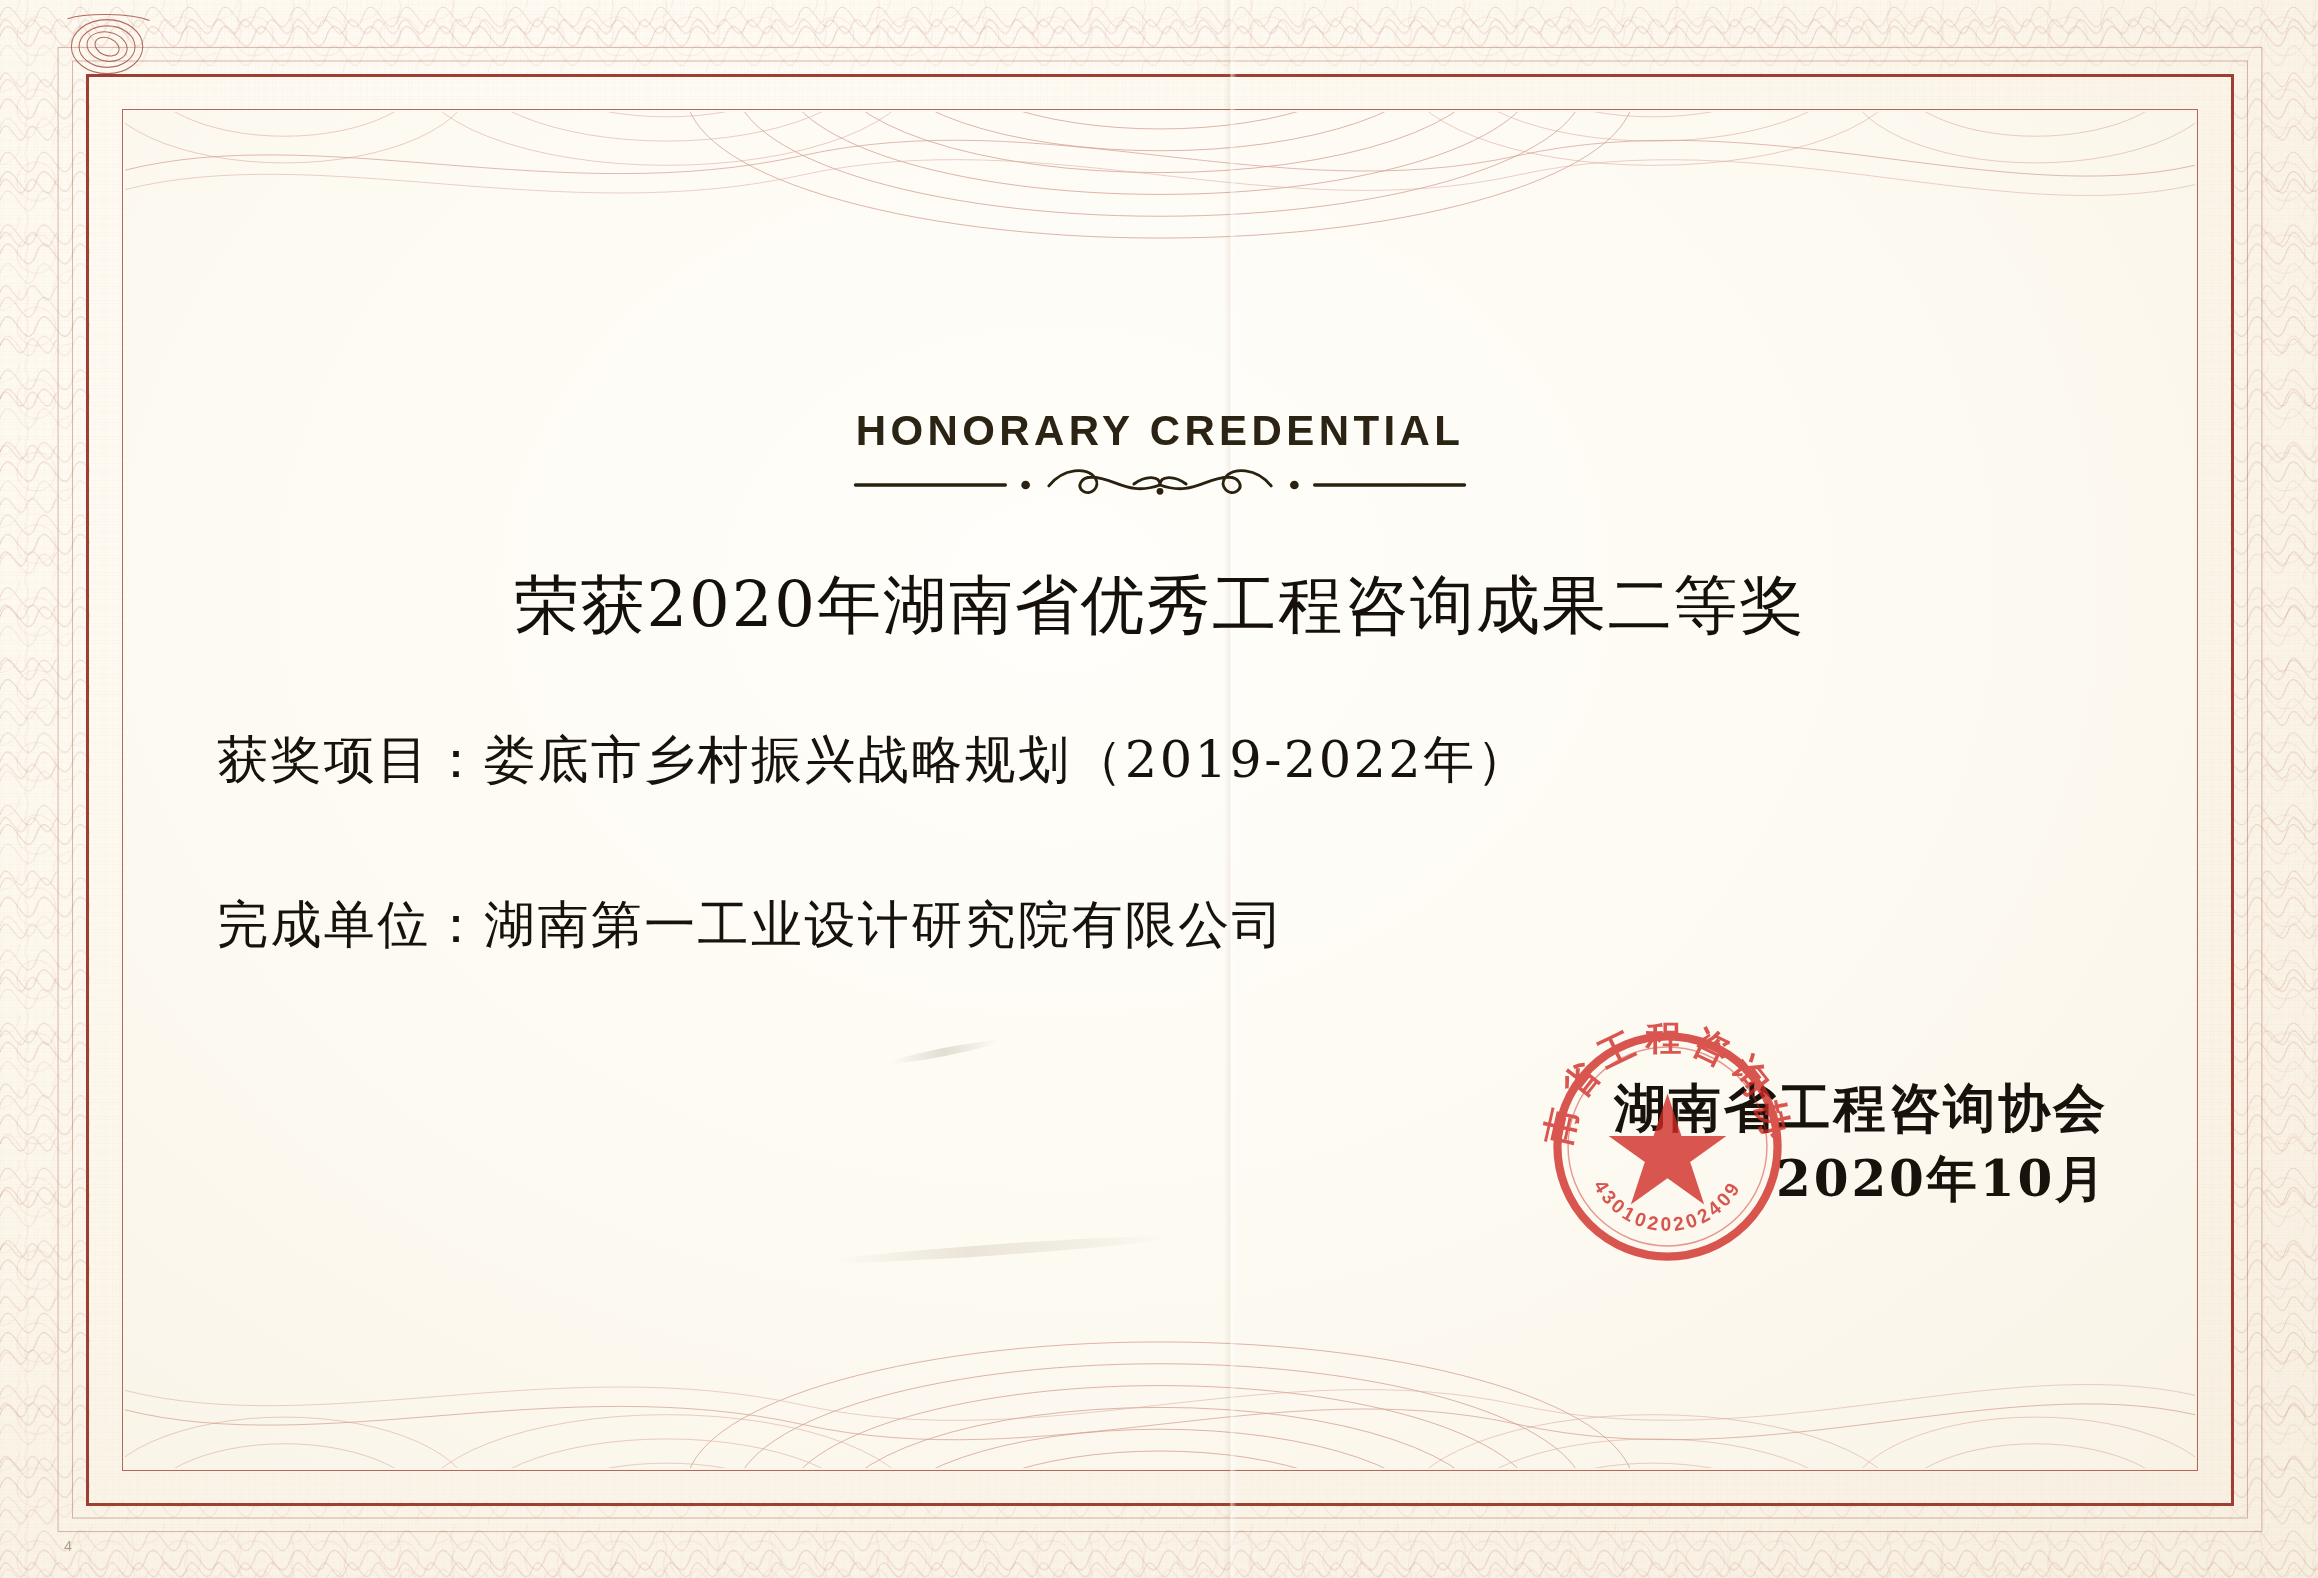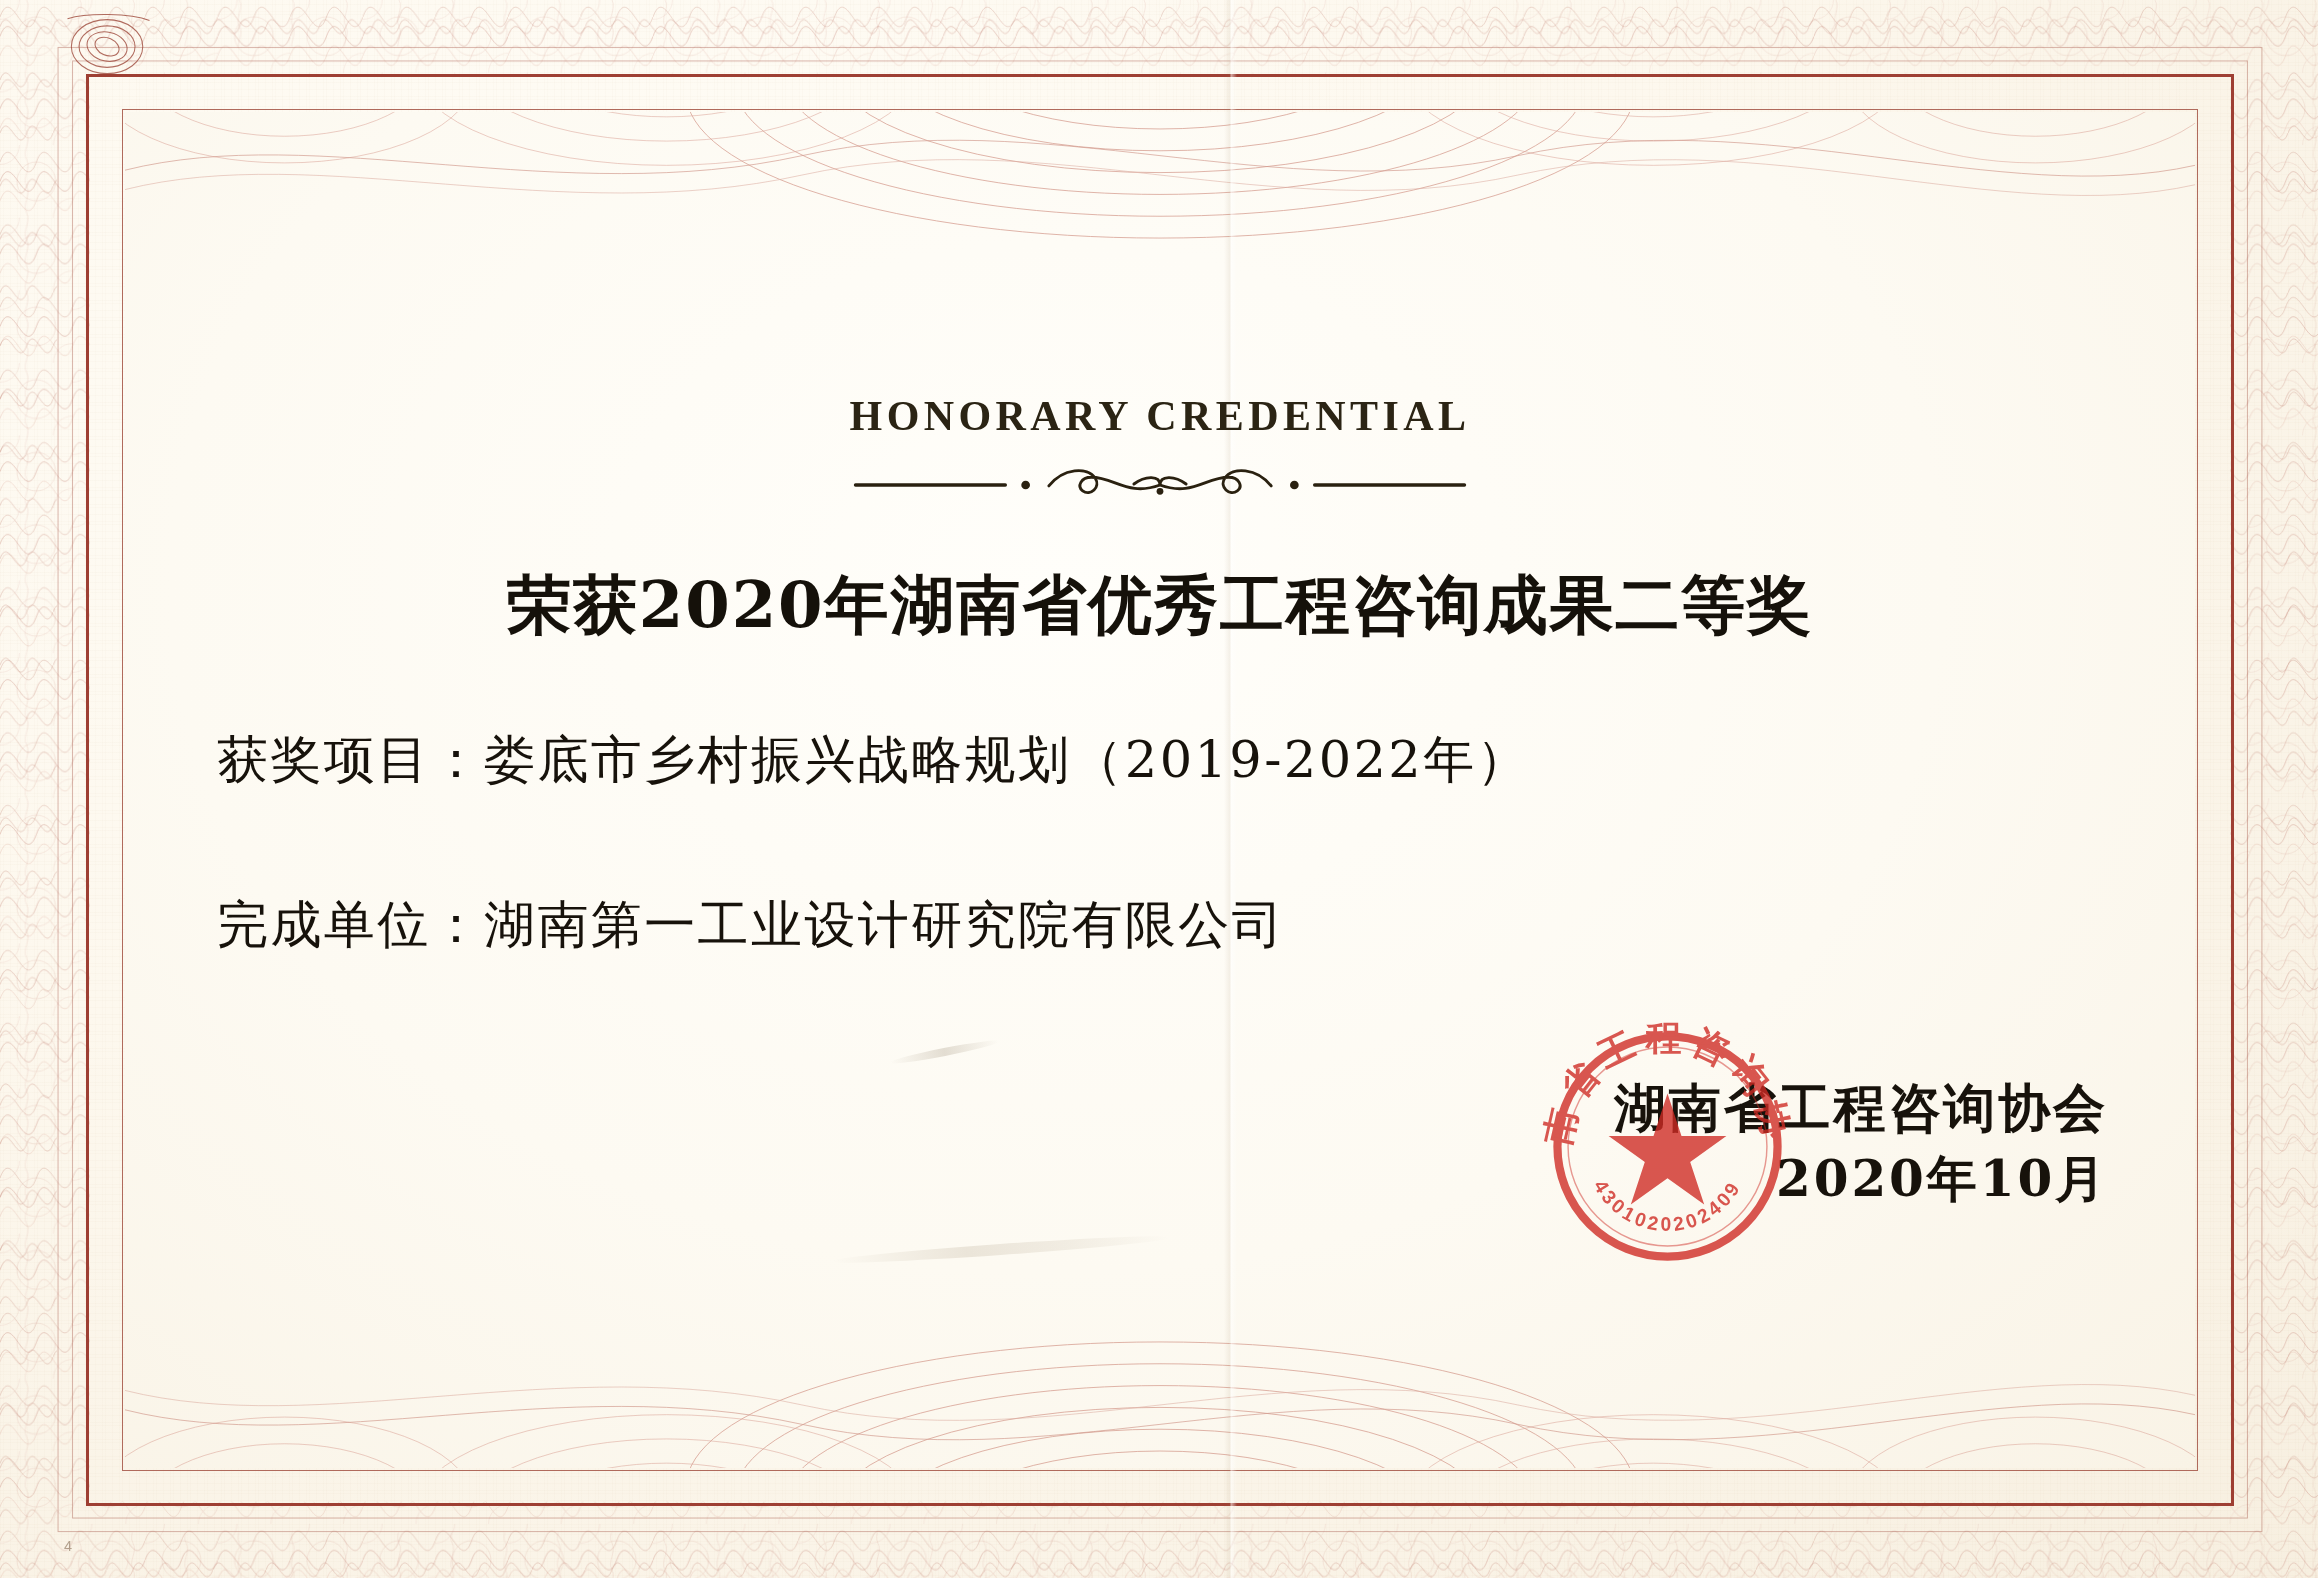--- a/index.html
+++ b/index.html
@@ -113,24 +113,24 @@
     color: #241d10;
     background: linear-gradient(180deg, #4a3a16 0%, #2a2110 40%, #5d4a1e 100%);
     -webkit-background-clip: text;
     background-clip: text;
     -webkit-text-fill-color: transparent;
     text-shadow: 0 2.4px 3.9px rgba(120,90,40,0.28);
   }
 
   .title-en {
     position: absolute;
-    top: 280px;
+    top: 295px;
     left: 0; right: 0;
     text-align: center;
-    font-family: Liberation Serif, serif;
+    font-family: Liberation Sans, sans-serif;
     font-weight: 700;
     font-size: 42px;
     letter-spacing: 4.4px;
     color: #2b2414;
   }
 
   
   .divider {
     position: absolute;
     top: 344px;
@@ -140,21 +140,21 @@
     height: 58px;
   }
   .divider svg { display:block; width:100%; height:100%; }
 
   .award-line {
     position: absolute;
     top: 450px;
     left: 0; right: 0;
     text-align: center;
     font-family: "DejaVu Serif", "Liberation Serif", serif;
-    font-weight: 700;
+    font-weight: 400;
     font-size: 64px;
     letter-spacing: 1.9px;
     color: #15110a;
   }
 
   .field-row {
     position: absolute;
     left: 92px;
     right: 58px;
     font-family: "DejaVu Serif", "Liberation Serif", serif;

